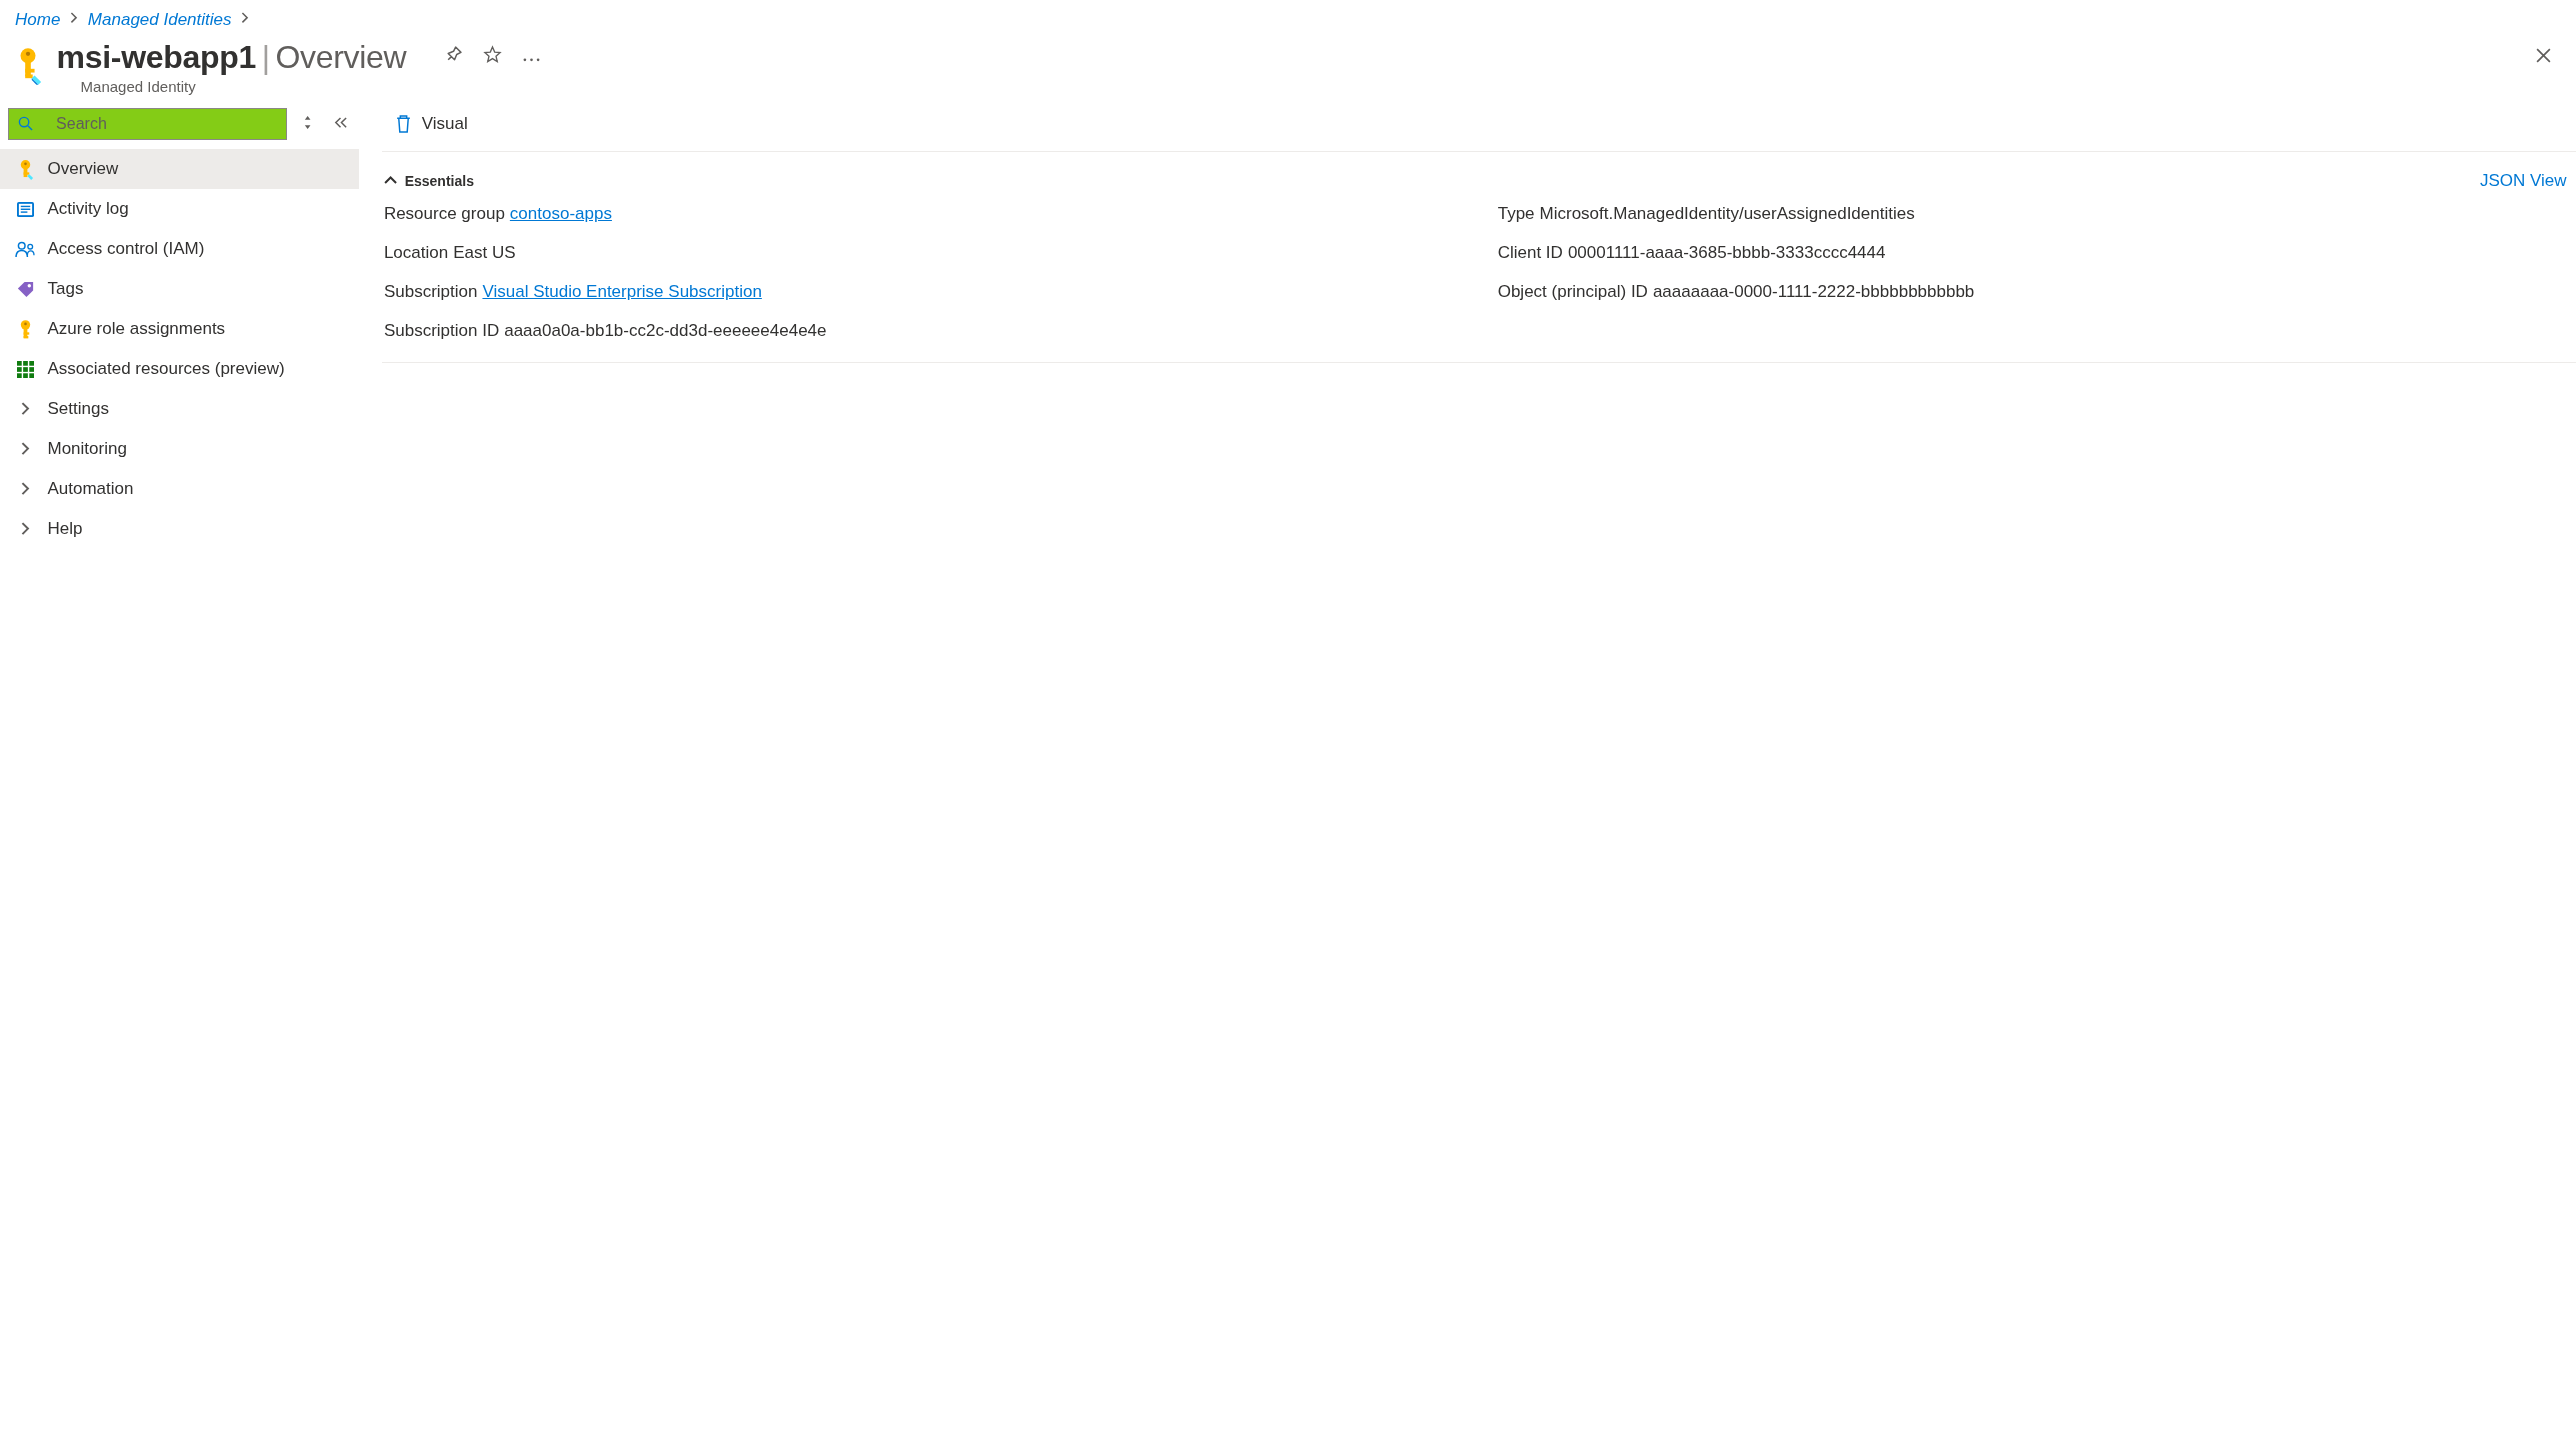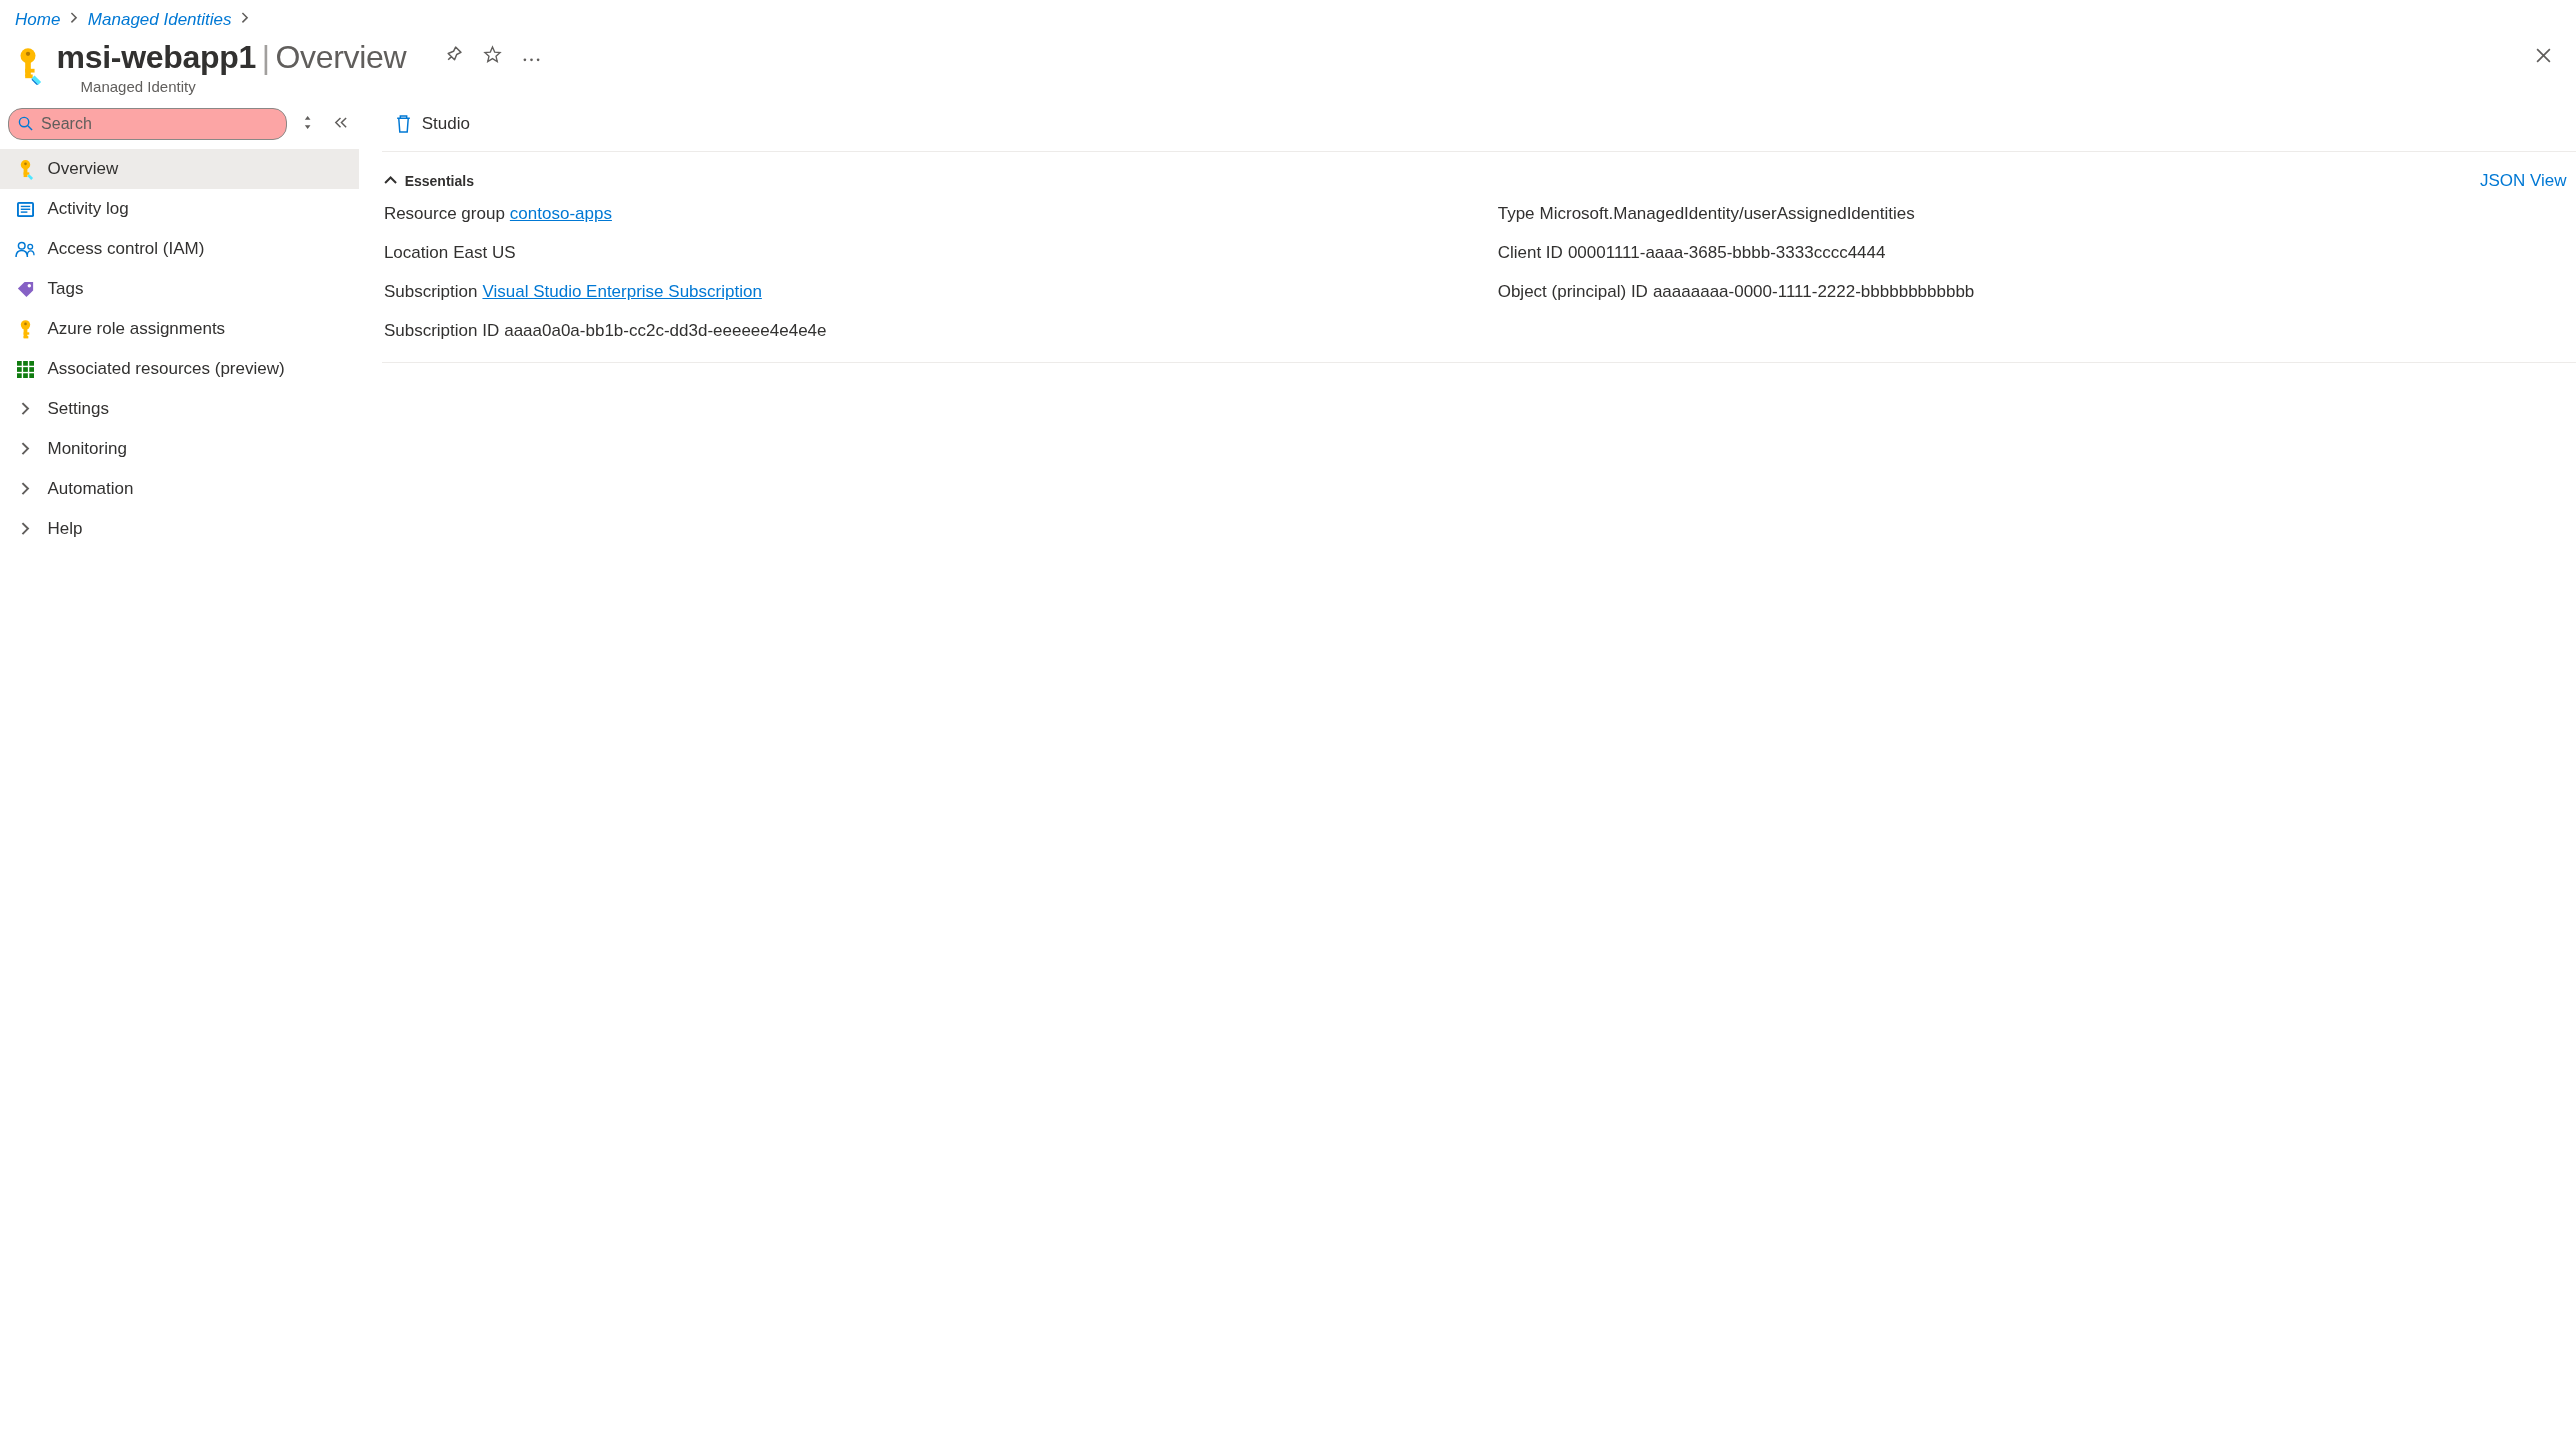--- a/index.html
+++ b/index.html
@@ -46,28 +46,28 @@
     .close-x { margin-left: auto; font-size: 21px; color: #605e5c; cursor: pointer; padding: 5.7px 9.5px; }
 
     
     .cols { display: flex; align-items: stretch; }
     .sidebar { width: 359px; flex: 0 0 359px; padding-top: 3.8px; }
     .content { flex: 1 1 auto; padding: 0 0 0 23px; }
 
     
     .search-row { display: flex; align-items: center; gap: 11.3px; padding: 3.8px 7.6px 9.5px 7.6px; }
     .search-box {
-      display: flex; align-items: center; gap: 8px;
+      display: flex; align-items: center; gap: 23px;
       border: 0.9px solid #8a8886;
-      border-radius: 14px;
+      border-radius: 0;
       padding: 5.7px 9.5px;
       flex: 1 1 auto;
       font-size: 16px;
       color: #605e5c;
-      background: #fca5a5;
+      background: #84cc16;
     }
     .search-box svg { flex: 0 0 auto; }
     .sb-icon { color: #605e5c; cursor: pointer; font-size: 15px; padding: 3.8px; }
 
     
     .nav-item {
       display: flex; align-items: center; gap: 11.3px;
       padding: 9.5px 13.2px;
       font-size: 17px;
       cursor: pointer;
@@ -303,21 +303,21 @@
       <span>Help</span>
     </div>
   </div>
 
   <div class="content">
     <div class="toolbar">
       <div class="tb-btn">
         <svg width="17" height="19" viewBox="0 0 16 18">
             <path d="M2 4 L14 4 M5 4 L5 2 L11 2 L11 4 M3.5 4 L4.5 17 L11.5 17 L12.5 4" fill="none" stroke="#0078d4" stroke-width="1.4"></path>
           </svg>
-        <span>Studio</span>
+        <span>Visual</span>
       </div>
     </div>
 
     <div class="essentials-head">
       <div class="left">
         <svg width="13.2" height="9.5" viewBox="0 0 12 8">
             <path d="M1 6 L6 1 L11 6" fill="none" stroke="#323130" stroke-width="1.8"></path>
           </svg>
         <span>Essentials</span>
       </div>

